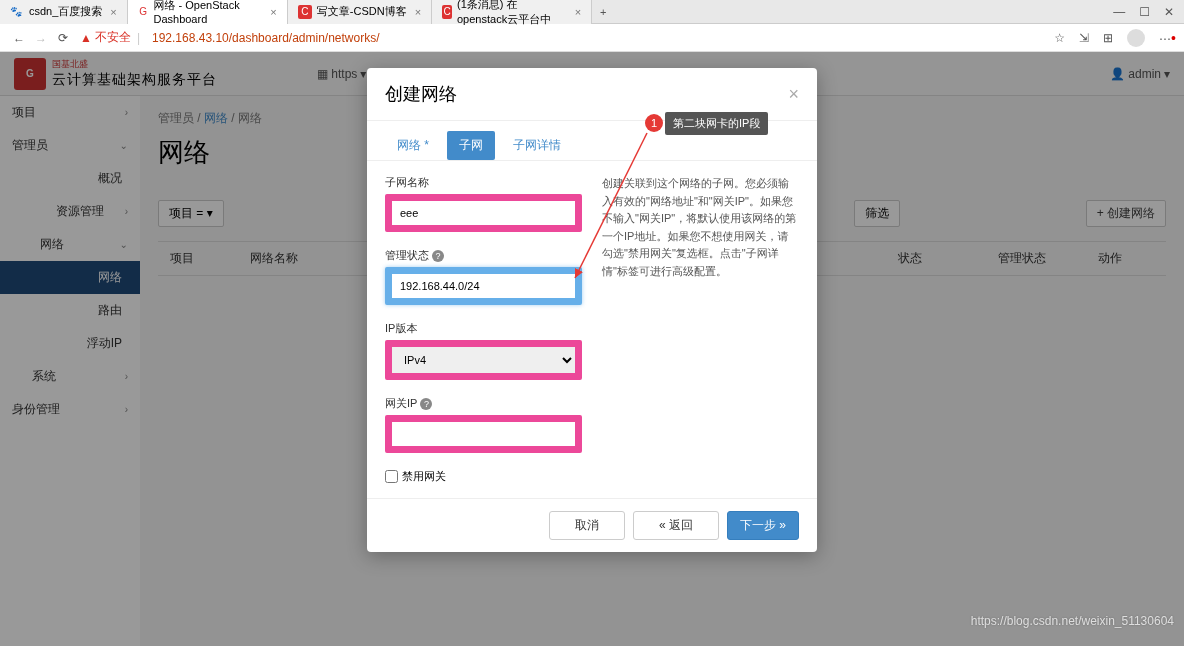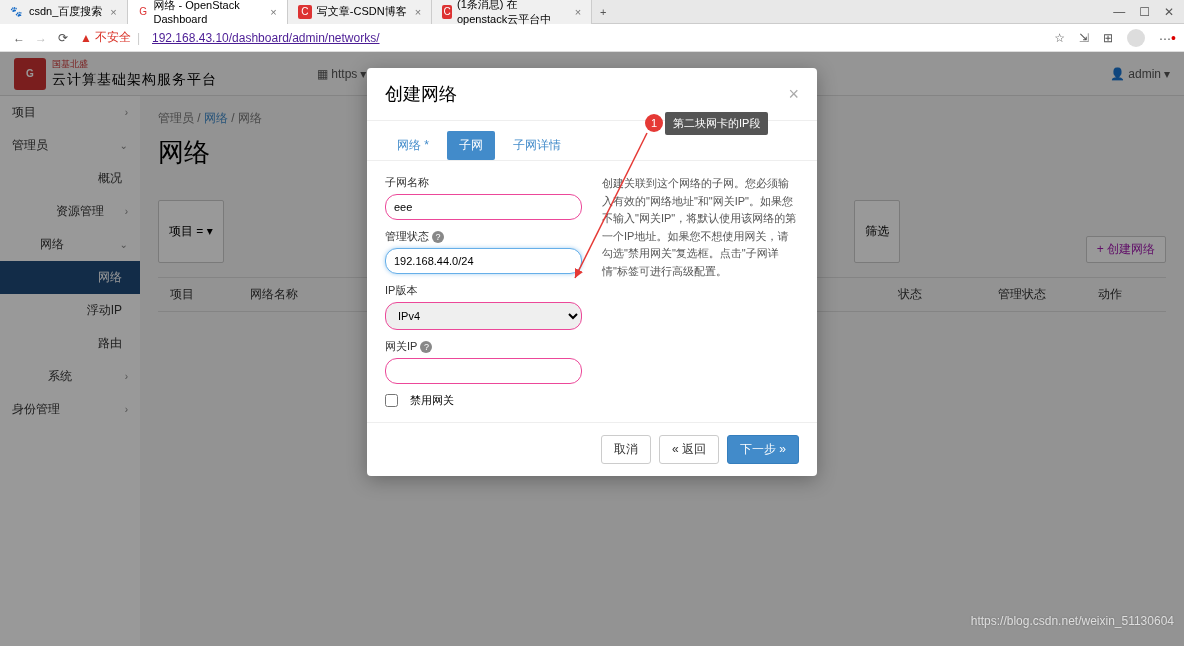--- a/index.html
+++ b/index.html
@@ -11,21 +11,21 @@
 .tab.active { background: #fff; }
 .tab .favicon { width: 14px; height: 14px; margin-right: 5px; display: inline-flex; align-items: center; justify-content: center; font-size: 10px; }
 .tab .close { margin-left: 8px; color: #777; cursor: pointer; }
 .newtab { padding: 0 8px; color: #555; }
 .window-controls { margin-left: auto; display: flex; gap: 14px; padding-right: 10px; color: #555; font-size: 12px; }
 
 .addr-bar { height: 28px; background: #fff; display: flex; align-items: center; padding: 0 8px; border-bottom: 1px solid #ddd; font-size: 12px; }
 .nav-btn { width: 22px; text-align: center; color: #555; }
 .url-box { flex: 1; display: flex; align-items: center; padding: 0 6px; }
 .warn { color: #d93025; display: flex; align-items: center; gap: 3px; }
-.url-text { color: #4c1d95; margin-left: 6px; text-decoration: underline; }
+.url-text { color: #c2410c; margin-left: 6px; }
 .addr-right { display: flex; gap: 14px; align-items: center; color: #555; }
 .avatar-ico { width: 18px; height: 18px; border-radius: 50%; background: #ddd; }
 
 
 .app-header { height: 44px; background: #f8f8f8; border-bottom: 1px solid #ddd; display: flex; align-items: center; padding: 0 14px; font-size: 13px; }
 .logo { display: flex; align-items: center; gap: 6px; }
 .logo-mark { width: 32px; height: 32px; background: #c33; border-radius: 3px; display: flex; align-items: center; justify-content: center; color: #fff; font-size: 10px; font-weight: bold; }
 .logo-text { font-weight: normal; letter-spacing: 1px; font-size: 14px; }
 .header-switch { margin-left: 100px; display: flex; gap: 14px; color: #555; font-size: 12px; }
 .header-switch span { display: flex; align-items: center; gap: 3px; }
@@ -39,47 +39,47 @@
 .side-item.sub2 { justify-content: flex-end; padding-right: 18px; }
 .side-item.active { background: #1f4a78; color: #fff; }
 .chev { font-size: 10px; color: #888; }
 
 .main { flex: 1; padding: 14px 18px; }
 .crumb { font-size: 12px; color: #777; margin-bottom: 8px; }
 .crumb a { color: #428bca; text-decoration: none; }
 .page-title { font-size: 26px; font-weight: normal; margin-bottom: 30px; }
 .toolbar { display: flex; justify-content: space-between; gap: 8px; margin-bottom: 14px; }
 .btn { border: 1px solid #ccc; background: #fff; padding: 4px 10px; font-size: 12px; border-radius: 2px; cursor: pointer; }
-.btn.primary { color: #a21caf; margin-top: 36px; }
+.btn.primary { color: #404040; }
 .search-input { border: 1px solid #ccc; padding: 4px 6px; font-size: 12px; width: 260px; }
 .table-head { display: flex; font-size: 12px; color: #333; border-top: 1px solid #ddd; border-bottom: 1px solid #ddd; }
 .th { padding: 8px 12px; }
 
 
 .overlay { position: absolute; inset: 52px 0 0 0; background: rgba(0,0,0,0.4); display: flex; align-items: flex-start; justify-content: center; }
 .modal { width: 450px; background: #fff; border-radius: 4px; margin-top: 16px; box-shadow: 0 4px 20px rgba(0,0,0,0.3); font-size: 12px; position: relative; }
 .modal-head { padding: 14px 18px; border-bottom: 1px solid #eee; display: flex; justify-content: space-between; align-items: center; }
 .modal-title { font-size: 18px; font-weight: normal; }
 .modal-close { color: #aaa; font-size: 18px; cursor: pointer; }
 .modal-tabs { display: flex; gap: 6px; padding: 10px 18px 0; border-bottom: 1px solid #eee; }
 .mtab { padding: 6px 12px; color: #428bca; cursor: pointer; font-size: 12px; }
 .mtab.link::after { content: " *"; color: #428bca; }
 .mtab.active { background: #428bca; color: #fff; border-radius: 2px; }
 .modal-body { display: flex; padding: 14px 18px; gap: 20px; }
 .form-col { flex: 1; }
 .info-col { flex: 1; font-size: 11px; color: #555; line-height: 1.6; }
-.form-group { margin-bottom: 9px; }
+.form-group { margin-bottom: 16px; }
 .form-group label { display: block; font-size: 11px; color: #333; margin-bottom: 4px; }
-.form-control { width: 100%; border: 1px solid #ec4899; padding: 6px 8px; font-size: 11px; border-radius: 12px; }
+.form-control { width: 100%; border: 7px solid #ec4899; padding: 6px 8px; font-size: 11px; border-radius: 2px; }
 .form-control.focus { border-color: #66afe9; box-shadow: 0 0 4px rgba(102,175,233,0.6); outline: none; }
 .help-ico { display: inline-block; width: 12px; height: 12px; border-radius: 50%; background: #888; color: #fff; text-align: center; line-height: 12px; font-size: 9px; margin-left: 3px; }
-.check-row { display: flex; align-items: center; gap: 12px; font-size: 11px; }
+.check-row { display: flex; align-items: center; gap: 4px; font-size: 11px; }
 .modal-foot { padding: 12px 18px; border-top: 1px solid #eee; display: flex; justify-content: flex-end; gap: 8px; }
 .btn-primary { background: #428bca; border: 1px solid #357ebd; color: #fff; padding: 5px 12px; border-radius: 3px; font-size: 12px; cursor: pointer; }
-.btn-default { background: #fff; border: 1px solid #ccc; color: #333; padding: 5px 12px; border-radius: 3px; font-size: 12px; cursor: pointer; }
+.btn-default { background: #fff; border: 1px solid #ccc; color: #333; padding: 5px 25px; border-radius: 3px; font-size: 12px; cursor: pointer; }
 
 
 .anno-badge { position: absolute; width: 18px; height: 18px; border-radius: 50%; background: #e53935; color: #fff; font-size: 11px; display: flex; align-items: center; justify-content: center; }
 .anno-tip { position: absolute; background: #555; color: #fff; padding: 4px 8px; font-size: 11px; border-radius: 2px; text-align: center; }
 .anno-arrow { position: absolute; pointer-events: none; }
 
 .watermark { position: absolute; bottom: 18px; right: 10px; color: rgba(255,255,255,0.75); font-size: 12px; text-shadow: 0 0 2px rgba(0,0,0,0.3); }
 select.form-control { appearance: auto; }
 </style>
 </head>
@@ -176,26 +176,26 @@
         <span class="chev">›</span>
       </div>
     <div class="side-item" style="padding-left:40px">
         <span>网络</span>
         <span class="chev">⌄</span>
       </div>
     <div class="side-item sub2 active">
         <span>网络</span>
       </div>
     <div class="side-item sub2">
+        <span>路由</span>
+      </div>
+    <div class="side-item sub2">
         <span>浮动IP</span>
       </div>
-    <div class="side-item sub2">
-        <span>路由</span>
-      </div>
-    <div class="side-item" style="padding-left:48px">
+    <div class="side-item" style="padding-left:32px">
         <span>系统</span>
         <span class="chev">›</span>
       </div>
     <div class="side-item">
         <span>身份管理</span>
         <span class="chev">›</span>
       </div>
   </div>
 
   <div class="main">

